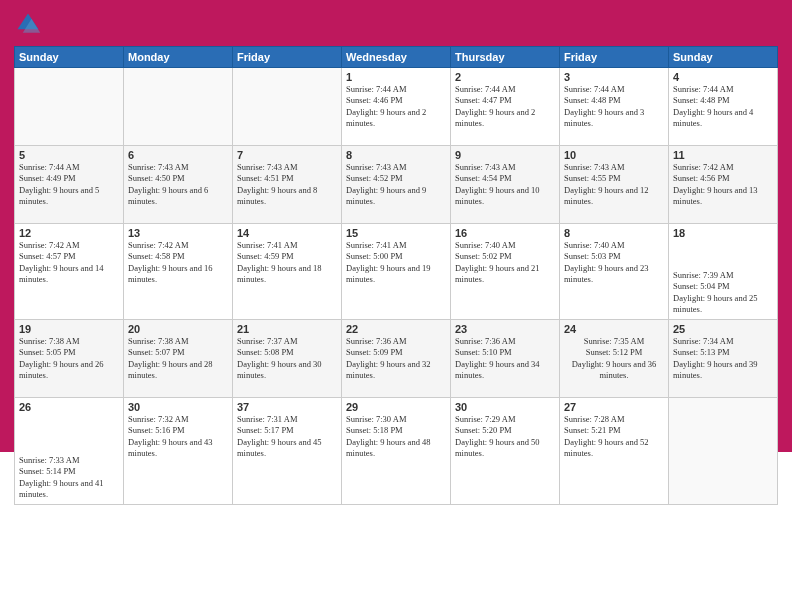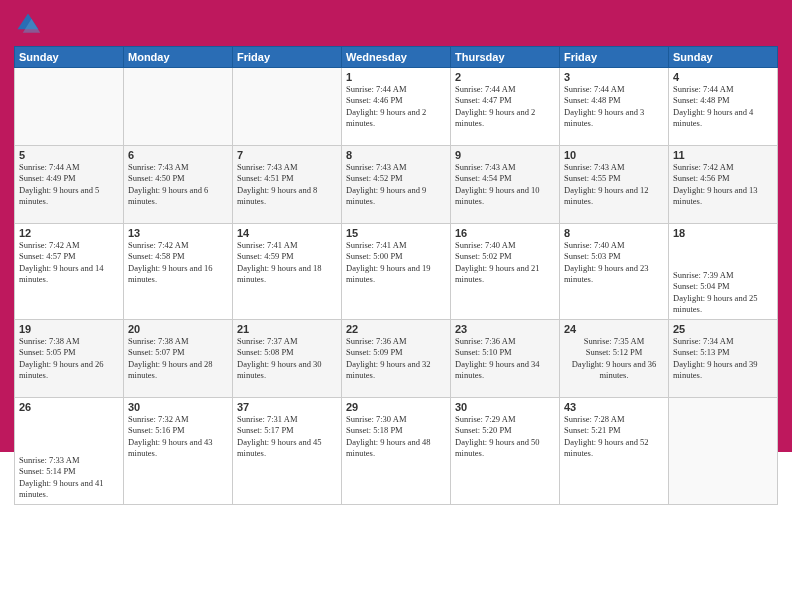--- a/index.html
+++ b/index.html
@@ -322,21 +322,21 @@
 Sunset: 5:18 PM
 Daylight: 9 hours and 48 minutes.</div>
           </td>
           <td>
             <div class="day-number">30</div>
             <div class="day-info" style="white-space: pre-line;">Sunrise: 7:29 AM
 Sunset: 5:20 PM
 Daylight: 9 hours and 50 minutes.</div>
           </td>
           <td>
-            <div class="day-number">43</div>
+            <div class="day-number">27</div>
             <div class="day-info" style="white-space: pre-line;">Sunrise: 7:28 AM
 Sunset: 5:21 PM
 Daylight: 9 hours and 52 minutes.</div>
           </td>
           <td class="empty"></td>
         </tr>
       </tbody>
   </table>
 </div>
 

